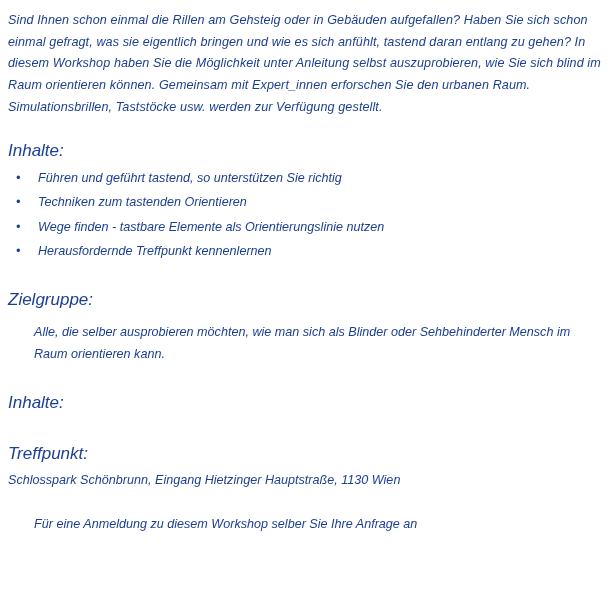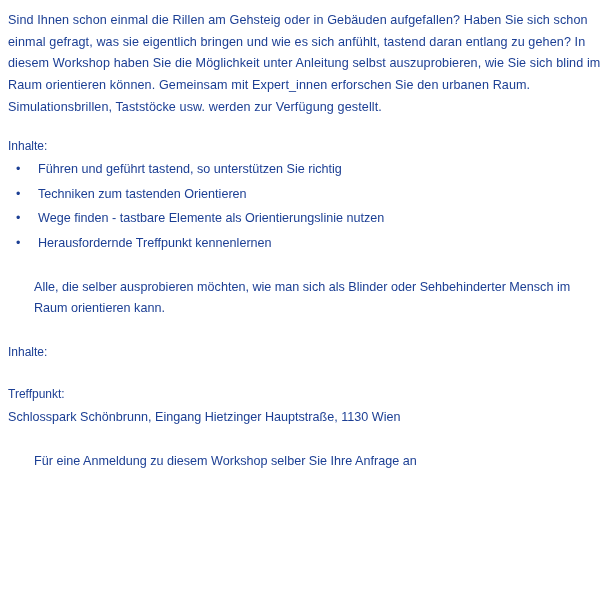--- a/index.html
+++ b/index.html
@@ -12,33 +12,34 @@
     height: 599px;
     overflow: hidden;
     font-family: "Liberation Sans", sans-serif;
     color: #1c3f94;
   }
   .page {
     box-sizing: border-box;
     width: 613px;
     height: 599px;
     padding: 10px 12px 0 8px;
+    font-style: italic;
   }
   .intro {
     font-size: 12.6px;
     line-height: 1.72;
     letter-spacing: 0.1px;
     margin: 0 0 18px 0;
     text-align: left;
   }
   .section {
     margin: 0 0 6px 0;
   }
   .section-title {
-    font-size: 12px;
+    font-size: 17px;
     line-height: 1.72;
     margin: 8px 0 2px 0;
   }
   .gap-lg {
     margin-top: 22px;
   }
   ul.bullets {
     list-style: none;
     margin: 0;
     padding: 0;
@@ -93,20 +94,21 @@
         <span>Wege finden - tastbare Elemente als Orientierungslinie nutzen</span>
       </li>
       <li>
         <span class="bullet-dot">•</span>
         <span>Herausfordernde Treffpunkt kennenlernen</span>
       </li>
     </ul>
   </div>
 
   <div class="section gap-lg">
+    <p class="section-title">Zielgruppe:</p>
     <p class="indented">Alle, die selber ausprobieren möchten, wie man sich als Blinder oder Sehbehinderter Mensch im Raum orientieren kann.</p>
   </div>
 
   <div class="section gap-lg">
     <p class="section-title">Inhalte:</p>
   </div>
 
   <div class="section gap-lg">
     <p class="section-title">Treffpunkt:</p>
     <p class="plain">Schlosspark Schönbrunn, Eingang Hietzinger Hauptstraße, 1130 Wien</p>

